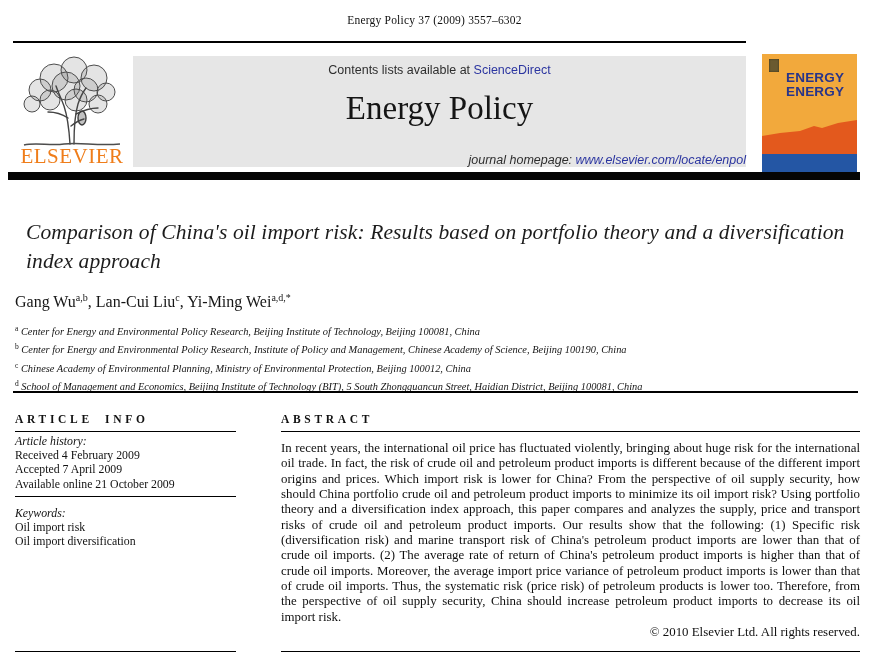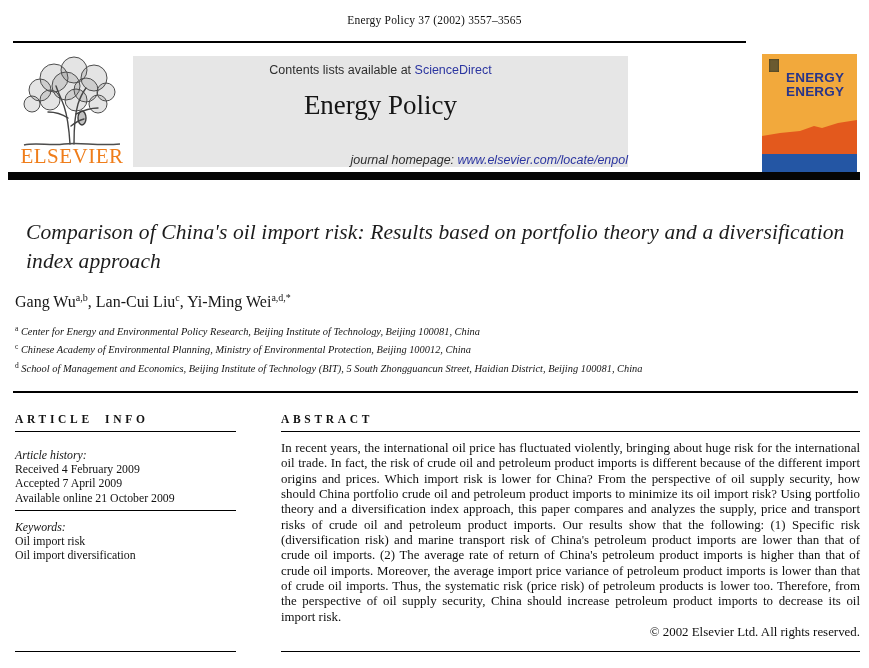--- a/index.html
+++ b/index.html
@@ -11,26 +11,26 @@
   .citation{position:absolute;top:14px;left:0;width:100%;text-align:center;
             font-size:11.5px;letter-spacing:0.2px;color:#111;}
   .rule-top{left:13px;top:41px;width:733px;height:2px;}
 
   
   .logo{position:absolute;left:13px;top:56px;width:118px;height:113px;text-align:center;}
   .logo-text{position:absolute;bottom:0;left:0;width:100%;color:#ef7d1a;
              font-size:21px;letter-spacing:0.5px;font-family:"Liberation Serif",serif;}
 
   
-  .graybox{position:absolute;left:133px;top:56px;width:495px;height:111px;background:#e6e6e6;}
+  .graybox{position:absolute;left:133px;top:56px;width:613px;height:111px;background:#e6e6e6;}
   .contents-line{position:absolute;top:7px;left:0;width:100%;text-align:center;
                  font-family:"Liberation Sans","DejaVu Sans",sans-serif;font-size:12.5px;color:#2e2e2e;}
   .link{color:#2b35a0;text-decoration:none;cursor:pointer;}
   .jname{position:absolute;top:34px;left:0;width:100%;text-align:center;
-         font-size:27px;color:#151515;}
+         font-size:33px;color:#151515;}
   .homepage{position:absolute;bottom:0;left:0;width:100%;text-align:right;
             font-family:"Liberation Sans","DejaVu Sans",sans-serif;font-size:12.5px;color:#2e2e2e;font-style:italic;}
 
   
   .cover{position:absolute;left:762px;top:54px;width:95px;height:124px;background:#f2a93c;overflow:hidden;}
   .cover-minilogo{position:absolute;left:7px;top:5px;width:10px;height:13px;background:#6a5a30;
                   box-shadow:inset 0 0 2px #2f2a14;}
   .cover-title{position:absolute;left:24px;top:17px;color:#28348a;
                font-family:"Liberation Sans","DejaVu Sans",sans-serif;font-weight:bold;
                font-size:13.5px;line-height:14px;letter-spacing:0.2px;}
@@ -47,35 +47,35 @@
   .affils{position:absolute;left:15px;top:322px;width:790px;font-style:italic;
           font-size:10.4px;line-height:14.8px;color:#141414;}
   .affils sup{font-size:7.5px;font-style:normal;}
   .rule-mid{left:13px;top:391px;width:845px;height:1.5px;}
 
   
   .info-col{position:absolute;left:15px;top:413px;width:221px;}
   .abs-col{position:absolute;left:281px;top:413px;width:579px;}
   .col-heading{font-size:11.5px;font-weight:bold;letter-spacing:0.32em;word-spacing:0.5em;
                padding-bottom:6px;border-bottom:1.4px solid #000;color:#111;}
-  .history{margin-top:16px;font-size:11.8px;line-height:14.2px;padding-bottom:5px;
+  .history{margin-top:2px;font-size:11.8px;line-height:14.2px;padding-bottom:5px;
            border-bottom:1.4px solid #000;}
   .keywords{margin-top:9px;font-size:11.8px;line-height:14.2px;}
   .ital{font-style:italic;}
   .abs-text{margin-top:9px;font-size:12.9px;line-height:15.35px;text-align:justify;color:#101010;}
   .copyright{font-size:12.9px;line-height:15.35px;text-align:right;color:#101010;}
   .rule-bl{left:15px;top:651px;width:221px;height:1.4px;}
   .rule-br{left:281px;top:651px;width:579px;height:1.4px;}
 </style>
 </head>
 <body>
 
 <div class="page">
 
-  <div class="citation">Energy Policy 37 (2002) 3557–3565</div>
+  <div class="citation">Energy Policy 37 (2009) 3557–6302</div>
   <div class="rule rule-top"></div>
 
   <div class="logo">
     <svg width="112" height="92" viewBox="0 0 112 92" style="position:absolute;left:3px;top:0;">
       <g fill="rgba(90,90,90,0.16)" stroke="#4d4d4d" stroke-width="1">
         <circle cx="38" cy="22" r="14"></circle>
           <circle cx="58" cy="14" r="13"></circle>
           <circle cx="78" cy="22" r="13"></circle>
         <circle cx="24" cy="34" r="11"></circle>
           <circle cx="50" cy="30" r="14"></circle>
@@ -126,20 +126,21 @@
   <h1 class="title">Comparison of China's oil import risk: Results based on portfolio theory and a diversification index approach</h1>
 
   <div class="authors">
     <span>Gang Wu</span><sup>a,b</sup><span>, </span>
     <span>Lan-Cui Liu</span><sup>c</sup><span>, </span>
     <span>Yi-Ming Wei</span><sup>a,d,*</sup><span></span>
   </div>
 
   <div class="affils">
     <div><sup>a</sup><span> Center for Energy and Environmental Policy Research, Beijing Institute of Technology, Beijing 100081, China</span></div>
+    <div><sup>b</sup><span> Center for Energy and Environmental Policy Research, Institute of Policy and Management, Chinese Academy of Science, Beijing 100190, China</span></div>
     <div><sup>c</sup><span> Chinese Academy of Environmental Planning, Ministry of Environmental Protection, Beijing 100012, China</span></div>
     <div><sup>d</sup><span> School of Management and Economics, Beijing Institute of Technology (BIT), 5 South Zhongguancun Street, Haidian District, Beijing 100081, China</span></div>
   </div>
 
   <div class="rule rule-mid"></div>
 
   <div class="info-col">
     <div class="col-heading">ARTICLE INFO</div>
     <div class="history">
       <div class="ital">Article history:</div>
@@ -150,19 +151,19 @@
     <div class="keywords">
       <div class="ital">Keywords:</div>
       <div>Oil import risk</div>
       <div>Oil import diversification</div>
     </div>
   </div>
 
   <div class="abs-col">
     <div class="col-heading">ABSTRACT</div>
     <div class="abs-text">In recent years, the international oil price has fluctuated violently, bringing about huge risk for the international oil trade. In fact, the risk of crude oil and petroleum product imports is different because of the different import origins and prices. Which import risk is lower for China? From the perspective of oil supply security, how should China portfolio crude oil and petroleum product imports to minimize its oil import risk? Using portfolio theory and a diversification index approach, this paper compares and analyzes the supply, price and transport risks of crude oil and petroleum product imports. Our results show that the following: (1) Specific risk (diversification risk) and marine transport risk of China's petroleum product imports are lower than that of crude oil imports. (2) The average rate of return of China's petroleum product imports is higher than that of crude oil imports. Moreover, the average import price variance of petroleum product imports is lower than that of crude oil imports. Thus, the systematic risk (price risk) of petroleum products is lower too. Therefore, from the perspective of oil supply security, China should increase petroleum product imports to decrease its oil import risk.</div>
-    <div class="copyright">© 2002 Elsevier Ltd. All rights reserved.</div>
+    <div class="copyright">© 2010 Elsevier Ltd. All rights reserved.</div>
   </div>
 
   <div class="rule rule-bl"></div>
   <div class="rule rule-br"></div>
 
 </div>
 
 </body></html>

